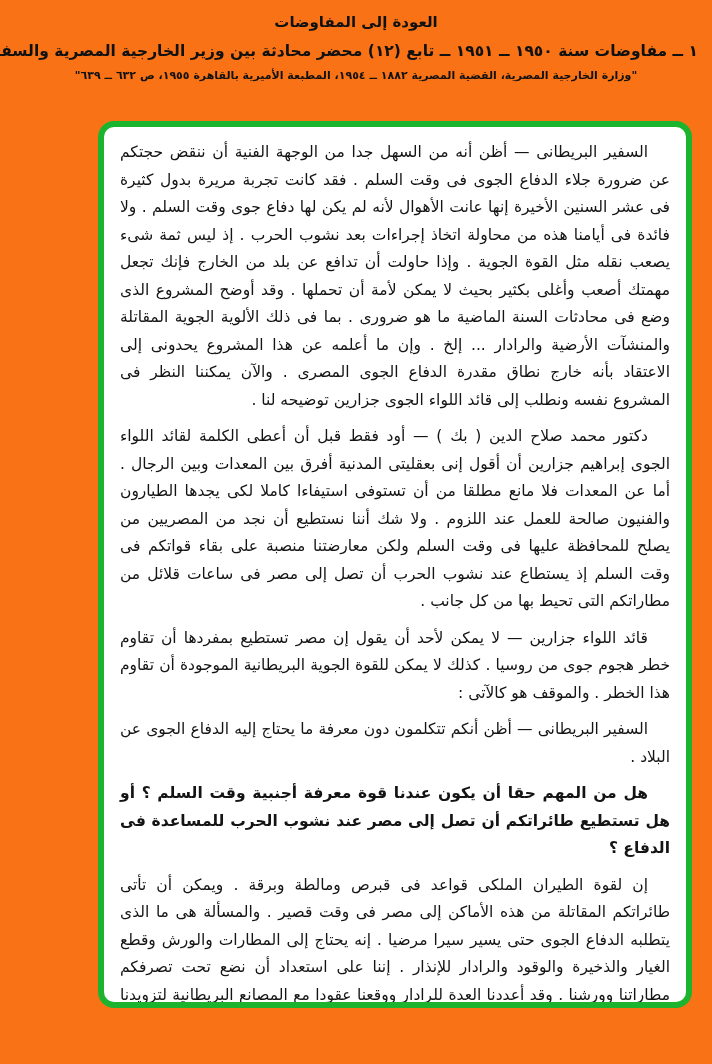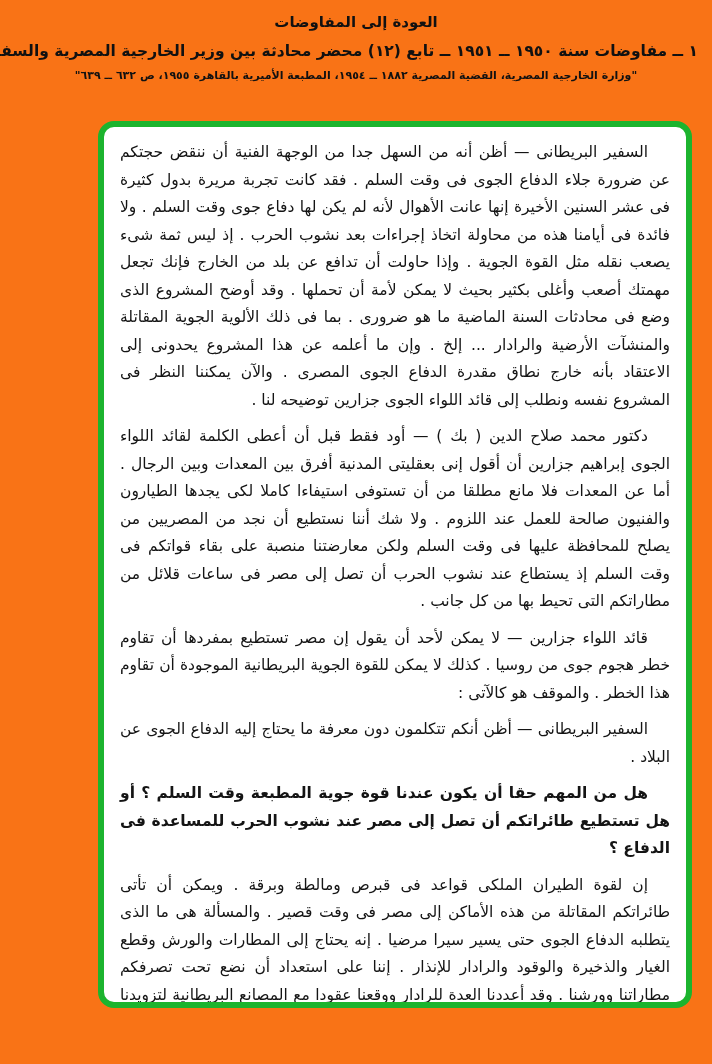--- a/index.html
+++ b/index.html
@@ -78,18 +78,18 @@
     <div class="doc-heading">١ ــ مفاوضات سنة ١٩٥٠ ــ ١٩٥١ ــ تابع (١٢) محضر محادثة بين وزير الخارجية المصرية والسفير البريطاني</div>
     <div class="doc-source">"وزارة الخارجية المصرية، القضية المصرية ١٨٨٢ ــ ١٩٥٤، المطبعة الأميرية بالقاهرة ١٩٥٥، ص ٦٣٢ ــ ٦٣٩"</div>
   </div>
 
   <div class="quote-frame" style="border-color: rgb(28, 180, 46);">
     <div class="doc-body" style="color: rgb(20, 20, 20);">
         <p>السفير البريطانى — أظن أنه من السهل جدا من الوجهة الفنية أن ننقض حجتكم عن ضرورة جلاء الدفاع الجوى فى وقت السلم . فقد كانت تجربة مريرة بدول كثيرة فى عشر السنين الأخيرة إنها عانت الأهوال لأنه لم يكن لها دفاع جوى وقت السلم . ولا فائدة فى أيامنا هذه من محاولة اتخاذ إجراءات بعد نشوب الحرب . إذ ليس ثمة شىء يصعب نقله مثل القوة الجوية . وإذا حاولت أن تدافع عن بلد من الخارج فإنك تجعل مهمتك أصعب وأغلى بكثير بحيث لا يمكن لأمة أن تحملها . وقد أوضح المشروع الذى وضع فى محادثات السنة الماضية ما هو ضرورى . بما فى ذلك الألوية الجوية المقاتلة والمنشآت الأرضية والرادار ... إلخ . وإن ما أعلمه عن هذا المشروع يحدونى إلى الاعتقاد بأنه خارج نطاق مقدرة الدفاع الجوى المصرى . والآن يمكننا النظر فى المشروع نفسه ونطلب إلى قائد اللواء الجوى جزارين توضيحه لنا .</p>
         <p>دكتور محمد صلاح الدين ( بك ) — أود فقط قبل أن أعطى الكلمة لقائد اللواء الجوى إبراهيم جزارين أن أقول إنى بعقليتى المدنية أفرق بين المعدات وبين الرجال . أما عن المعدات فلا مانع مطلقا من أن تستوفى استيفاءا كاملا لكى يجدها الطيارون والفنيون صالحة للعمل عند اللزوم . ولا شك أننا نستطيع أن نجد من المصريين من يصلح للمحافظة عليها فى وقت السلم ولكن معارضتنا منصبة على بقاء قواتكم فى وقت السلم إذ يستطاع عند نشوب الحرب أن تصل إلى مصر فى ساعات قلائل من مطاراتكم التى تحيط بها من كل جانب .</p>
         <p>قائد اللواء جزارين — لا يمكن لأحد أن يقول إن مصر تستطيع بمفردها أن تقاوم خطر هجوم جوى من روسيا . كذلك لا يمكن للقوة الجوية البريطانية الموجودة أن تقاوم هذا الخطر . والموقف هو كالآتى :</p>
         <p>السفير البريطانى — أظن أنكم تتكلمون دون معرفة ما يحتاج إليه الدفاع الجوى عن البلاد .</p>
-        <p class="bold">هل من المهم حقا أن يكون عندنا قوة جوية المطبعة وقت السلم ؟ أو هل تستطيع طائراتكم أن تصل إلى مصر عند نشوب الحرب للمساعدة فى الدفاع ؟</p>
+        <p class="bold">هل من المهم حقا أن يكون عندنا قوة معرفة أجنبية وقت السلم ؟ أو هل تستطيع طائراتكم أن تصل إلى مصر عند نشوب الحرب للمساعدة فى الدفاع ؟</p>
         <p>إن لقوة الطيران الملكى قواعد فى قبرص ومالطة وبرقة . ويمكن أن تأتى طائراتكم المقاتلة من هذه الأماكن إلى مصر فى وقت قصير . والمسألة هى ما الذى يتطلبه الدفاع الجوى حتى يسير سيرا مرضيا . إنه يحتاج إلى المطارات والورش وقطع الغيار والذخيرة والوقود والرادار للإنذار . إننا على استعداد أن نضع تحت تصرفكم مطاراتنا وورشنا . وقد أعددنا العدة للرادار ووقعنا عقودا مع المصانع البريطانية لتزويدنا بالمهمات . فإذا وصلت هذه المهمات قريبا فسنستطيع أن نستخدمها . وعندما تصل طائراتكم تستطيع هى الأخرى أن تستخدمها . وإذا كانت لديكم هذه المعدات فيمكننا أن نستلمها منكم ونديرها وفقا لنظمكم الخاصة . أما عن القوات اللازمة لإدارة طائراتكم فأظن أنكم توافقونى أنه يمكن نقلها بالجو مع طائراتكم المقاتلة .</p>
       </div>
   </div>
 
 </div>
 
 </body></html>

